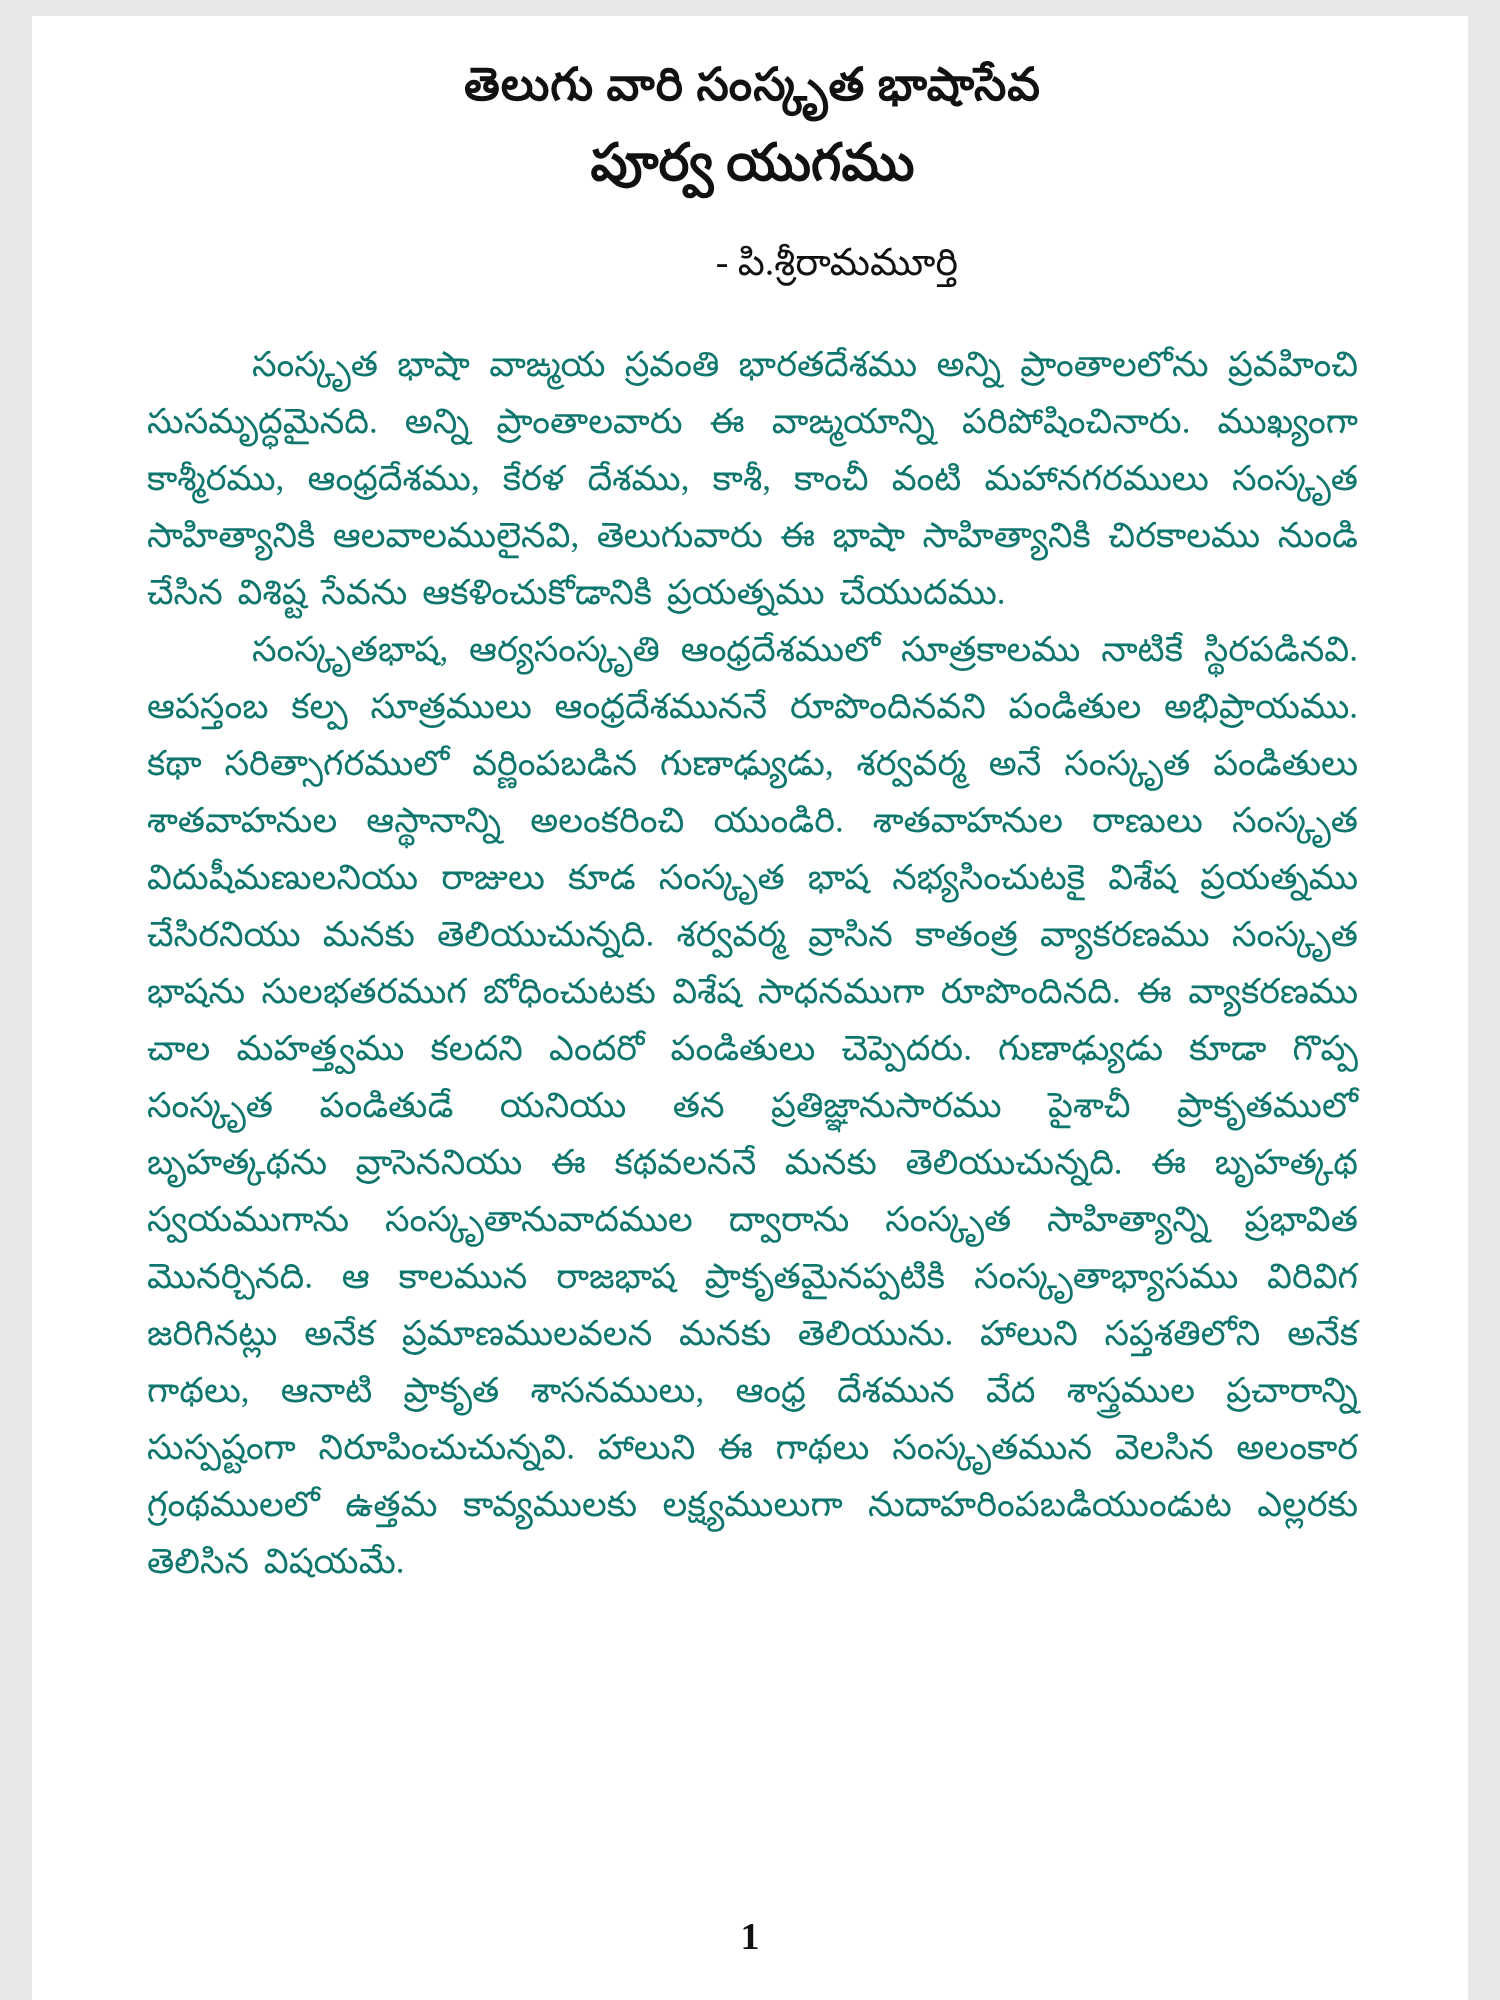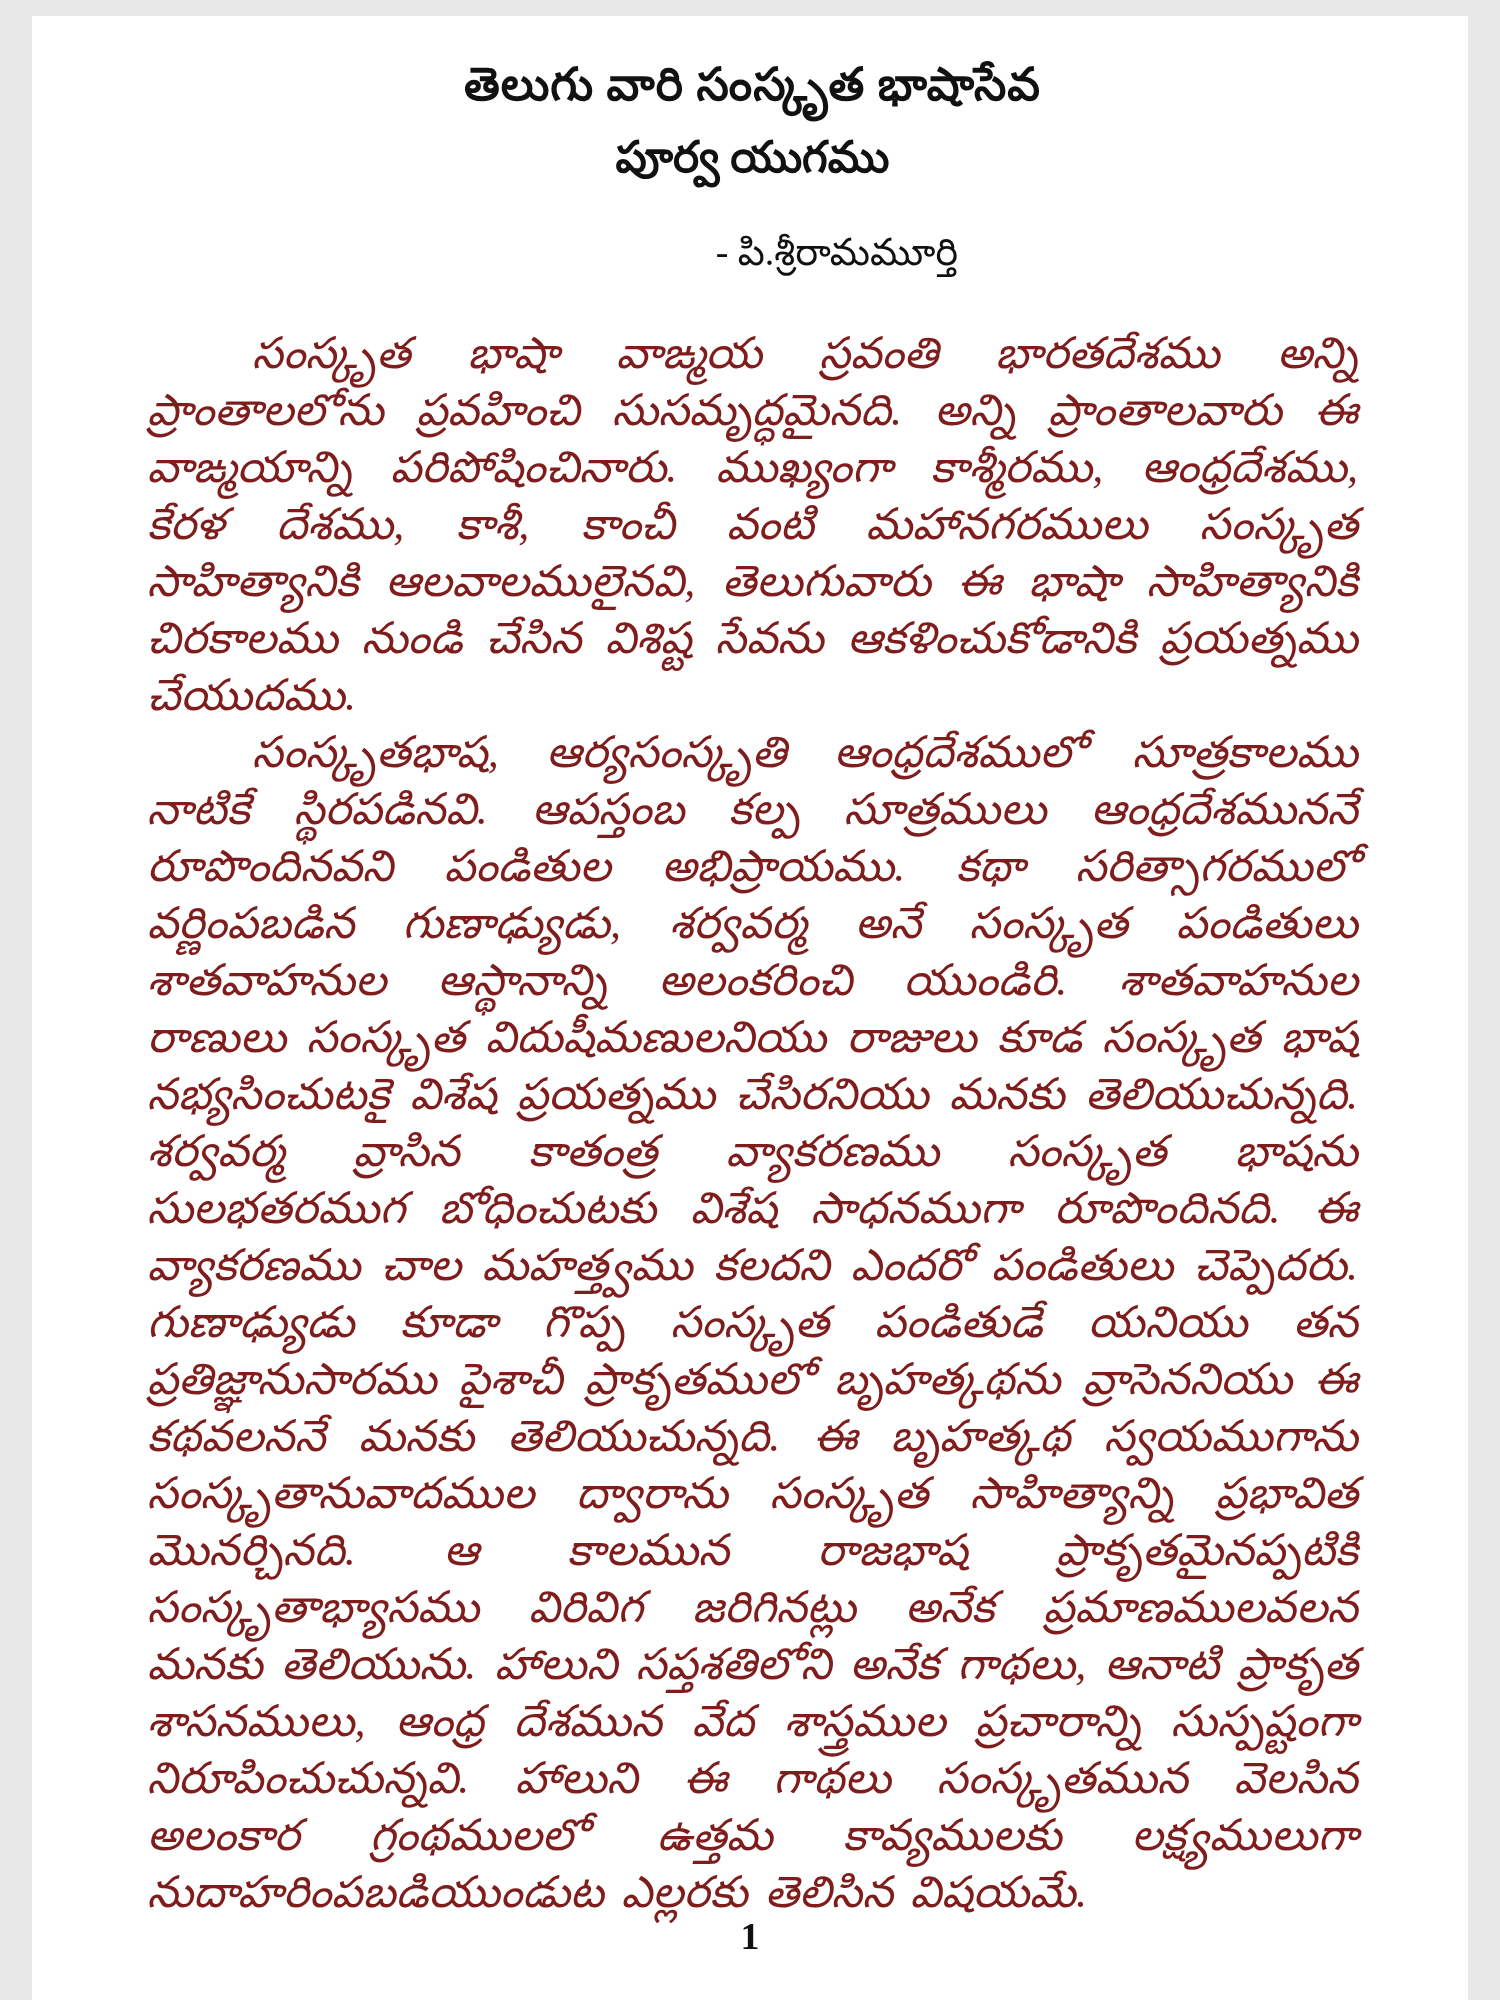--- a/index.html
+++ b/index.html
@@ -24,47 +24,46 @@
     text-align: center;
     font-size: 46px;
     font-weight: 700;
     letter-spacing: 1px;
     margin-top: 10px;
     line-height: 1.3;
   }
 
   .subtitle {
     text-align: center;
-    font-size: 44px;
+    font-size: 52px;
     font-weight: 700;
     margin-top: 14px;
     line-height: 1.3;
   }
 
   .author {
     text-align: right;
     padding-right: 400px;
     font-size: 38px;
     font-weight: 400;
     margin-top: 42px;
     line-height: 1.3;
   }
 
   .body-text {
     margin-top: 48px;
   }
 
   .para {
-    font-size: 44px;
+    font-size: 35px;
     line-height: 57px;
     text-align: justify;
     text-indent: 105px;
     word-spacing: 6px;
-    color: #7f1d1d;
-    font-style: italic;
+    color: #0f766e;
   }
 
   .para + .para {
     margin-top: 0px;
   }
 
   .page-number {
     position: absolute;
     bottom: 58px;
     left: 0;

